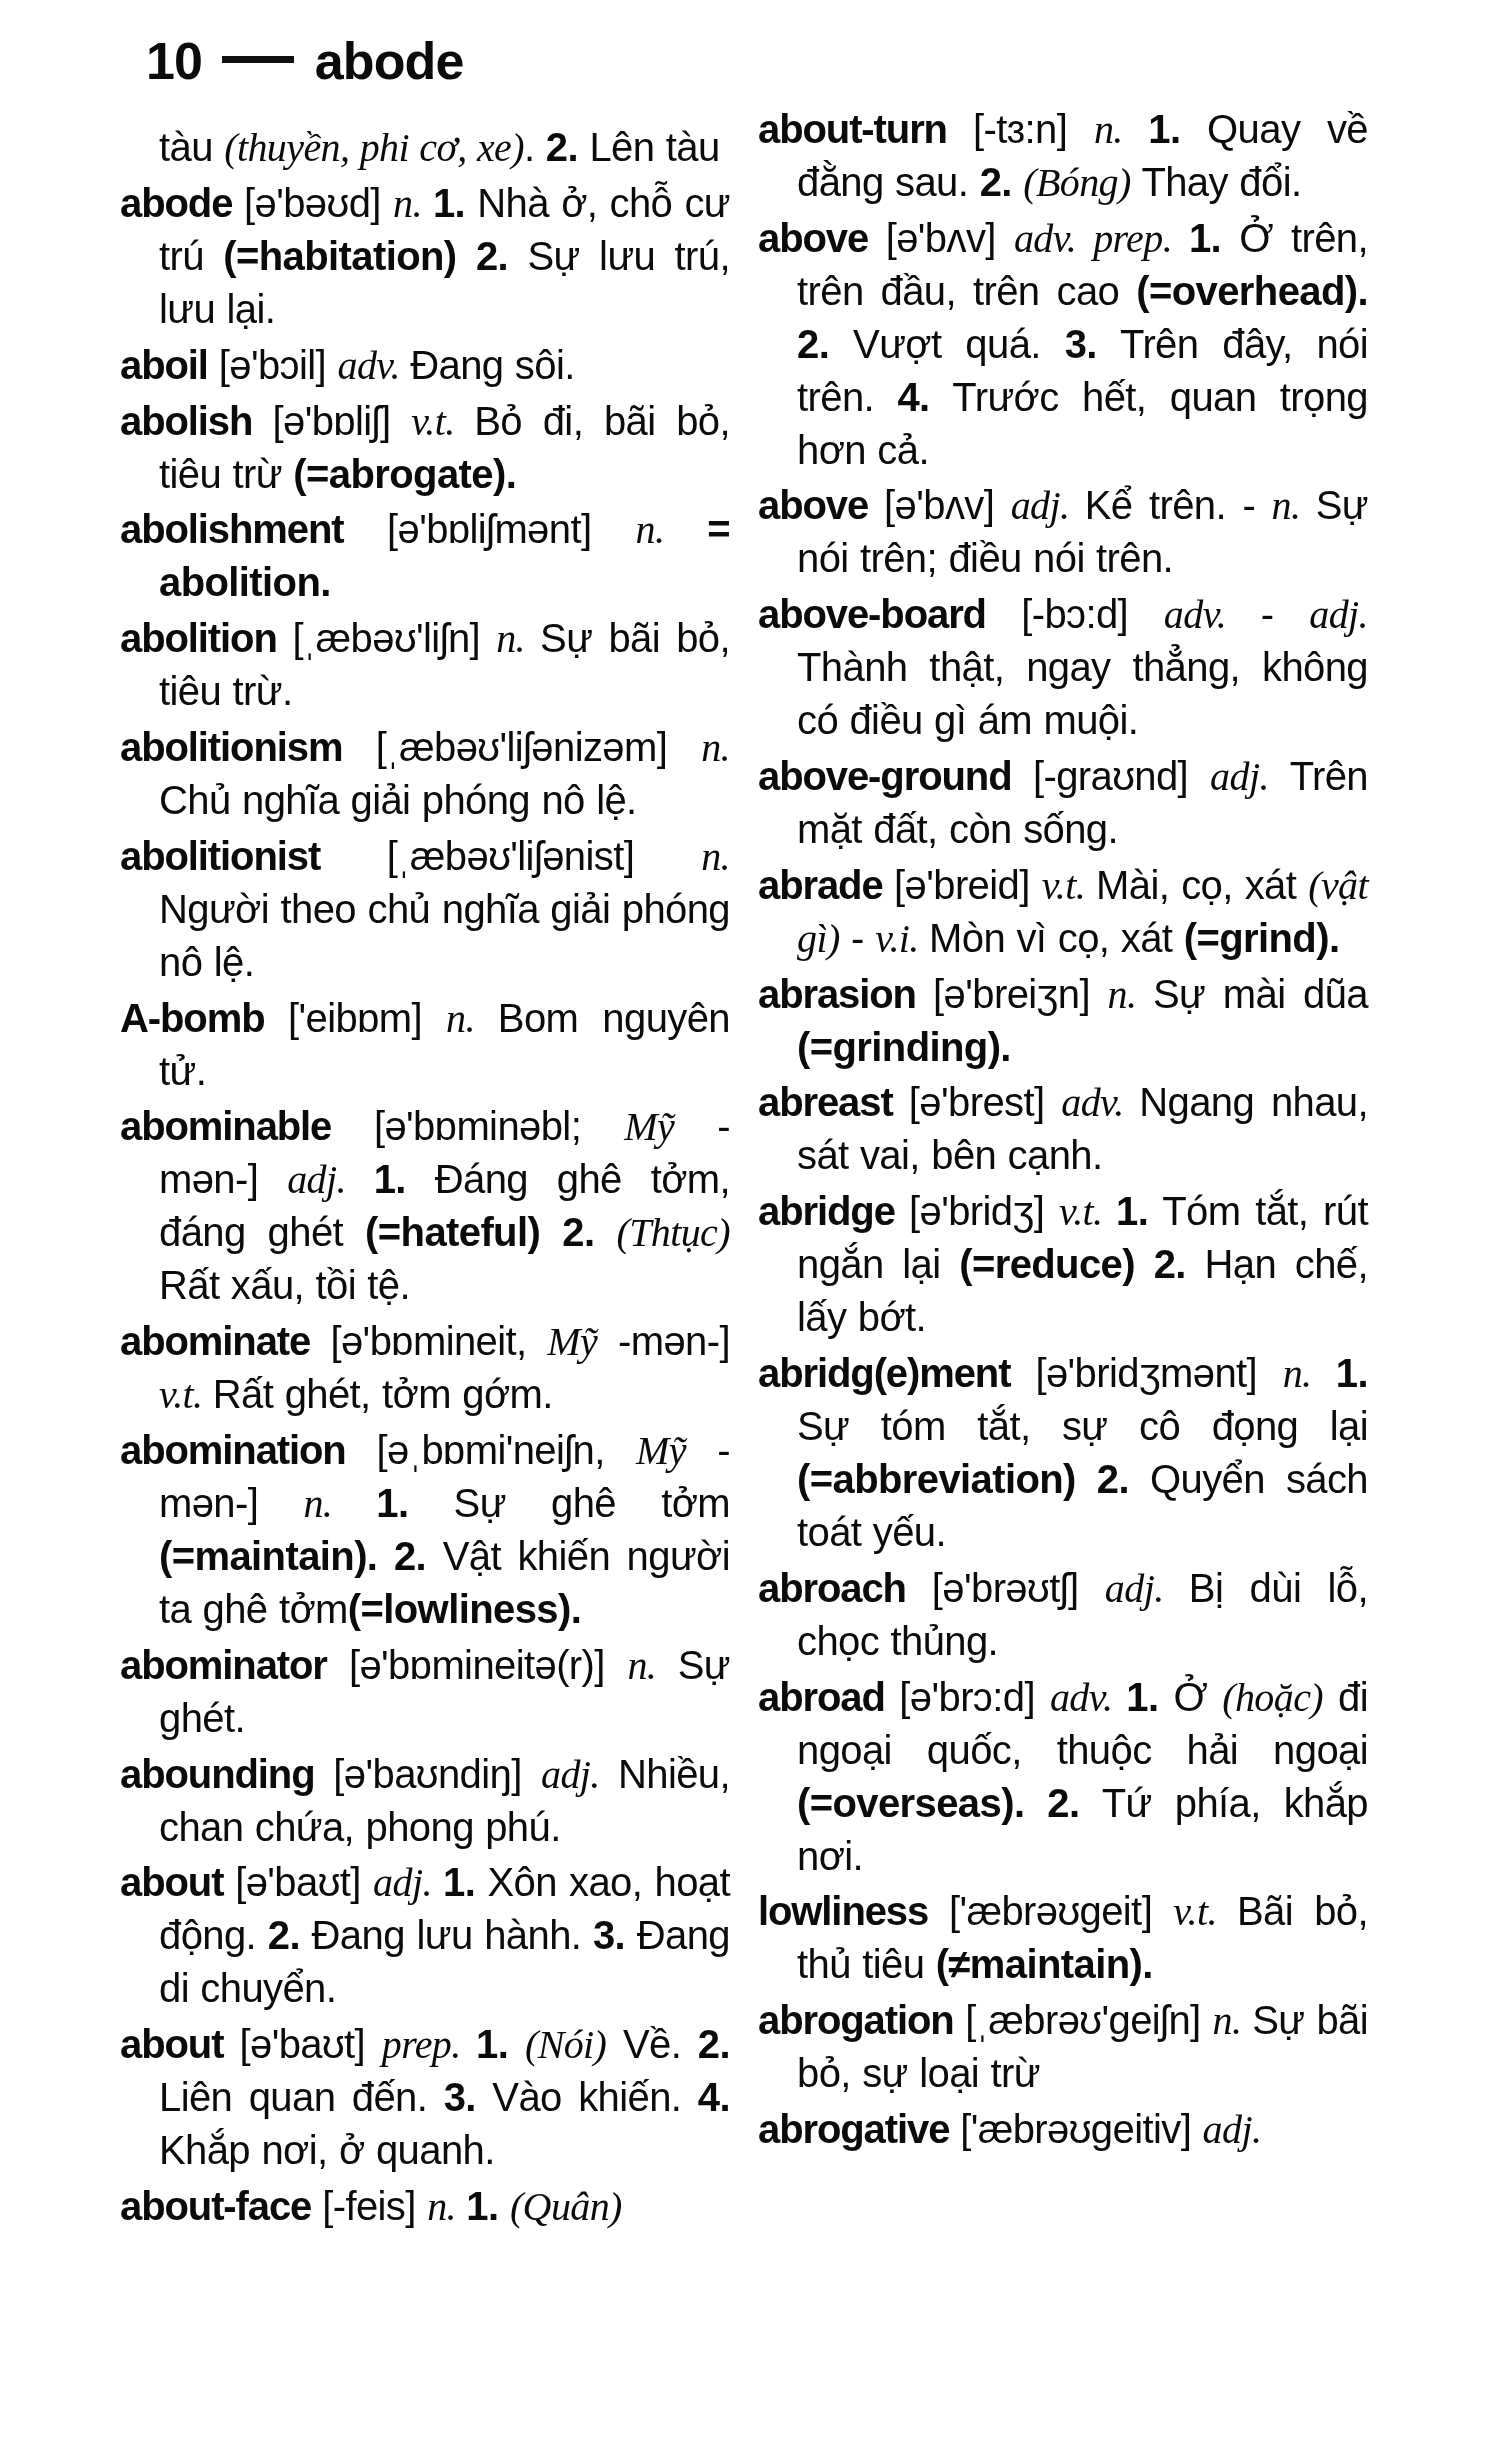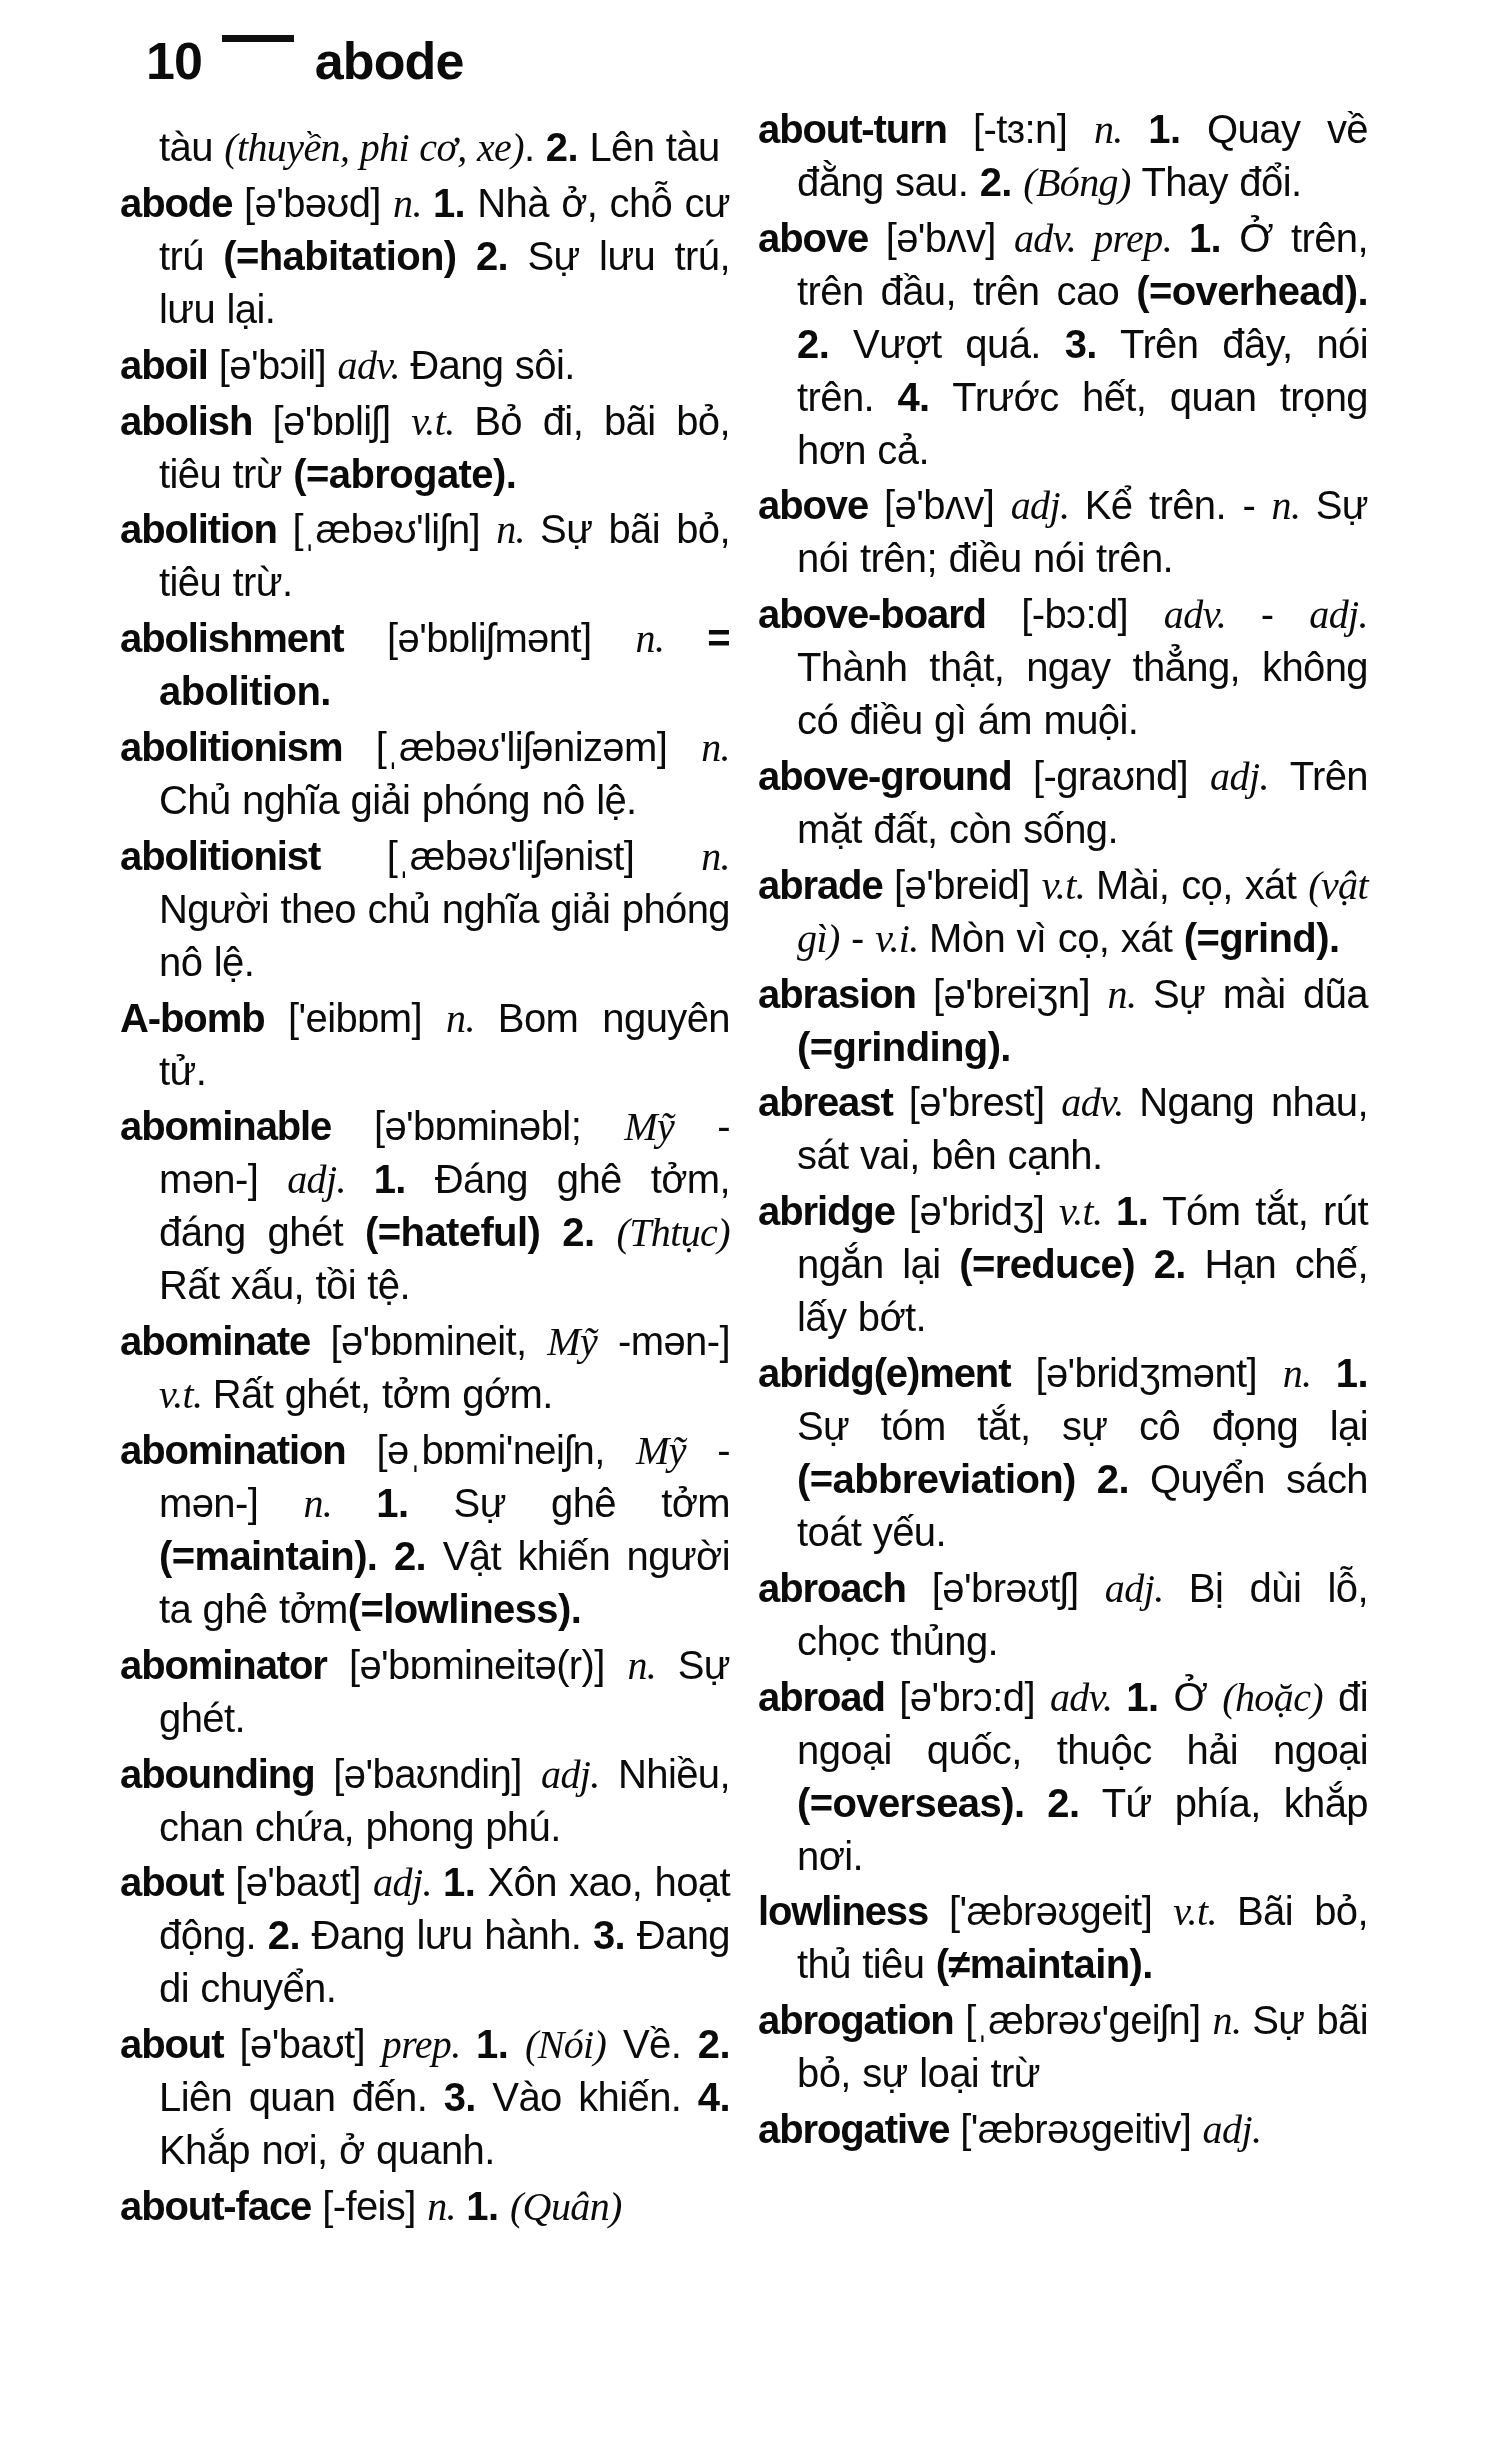--- a/index.html
+++ b/index.html
@@ -14,21 +14,21 @@
     background: #ffffff;
     overflow: hidden;
     font-family: "Liberation Sans", "DejaVu Sans", sans-serif;
     color: #0b0b0b;
   }
   .header {
     position: absolute;
     top: 35px;
     left: 146px;
     display: flex;
-    align-items: flex-start;
+    align-items: center;
     font-size: 52px;
     font-weight: bold;
     letter-spacing: -0.9px;
     line-height: 1;
   }
   .header .underscore {
     display: inline-block;
     width: 72px;
     height: 0;
     border-bottom: 7.4px solid #101010;
@@ -79,22 +79,22 @@
     <span>10</span>
     <span class="underscore"></span>
     <span>abode</span>
   </div>
   <div class="columns">
     <div class="col col-left">
         <p class="entry cont"><span>tàu </span><span class="i">(thuyền, phi cơ, xe)</span><span>. </span><span class="b">2.</span><span> Lên tàu</span></p>
         <p class="entry"><span class="hw">abode </span><span>[ə'bəʊd] </span><span class="i">n. </span><span class="b">1.</span><span> Nhà ở, chỗ cư trú </span><span class="b">(=habitation)</span><span> </span><span class="b">2.</span><span> Sự lưu trú, lưu lại.</span></p>
         <p class="entry"><span class="hw">aboil </span><span>[ə'bɔil] </span><span class="i">adv. </span><span>Đang sôi.</span></p>
         <p class="entry"><span class="hw">abolish </span><span>[ə'bɒliʃ] </span><span class="i">v.t. </span><span>Bỏ đi, bãi bỏ, tiêu trừ </span><span class="b">(=abrogate).</span></p>
+        <p class="entry"><span class="hw">abolishment </span><span>[ə'bɒliʃmənt] </span><span class="i">n. </span><span class="b">= abolition.</span></p>
         <p class="entry"><span class="hw">abolition </span><span>[ˌæbəʊ'liʃn] </span><span class="i">n. </span><span>Sự bãi bỏ, tiêu trừ.</span></p>
-        <p class="entry"><span class="hw">abolishment </span><span>[ə'bɒliʃmənt] </span><span class="i">n. </span><span class="b">= abolition.</span></p>
         <p class="entry"><span class="hw">abolitionism </span><span>[ˌæbəʊ'liʃənizəm] </span><span class="i">n. </span><span>Chủ nghĩa giải phóng nô lệ.</span></p>
         <p class="entry"><span class="hw">abolitionist </span><span>[ˌæbəʊ'liʃənist] </span><span class="i">n. </span><span>Người theo chủ nghĩa giải phóng nô lệ.</span></p>
         <p class="entry"><span class="hw">A-bomb </span><span>['eibɒm] </span><span class="i">n. </span><span>Bom nguyên tử.</span></p>
         <p class="entry"><span class="hw">abominable </span><span>[ə'bɒminəbl; </span><span class="i">Mỹ</span><span> -mən-] </span><span class="i">adj. </span><span class="b">1.</span><span> Đáng ghê tởm, đáng ghét </span><span class="b">(=hateful)</span><span> </span><span class="b">2.</span><span> </span><span class="i">(Thtục)</span><span> Rất xấu, tồi tệ.</span></p>
         <p class="entry"><span class="hw">abominate </span><span>[ə'bɒmineit, </span><span class="i">Mỹ</span><span> -mən-] </span><span class="i">v.t. </span><span>Rất ghét, tởm gớm.</span></p>
         <p class="entry"><span class="hw">abomination </span><span>[əˌbɒmi'neiʃn, </span><span class="i">Mỹ</span><span> -mən-] </span><span class="i">n. </span><span class="b">1.</span><span> Sự ghê tởm </span><span class="b">(=maintain).</span><span> </span><span class="b">2.</span><span> Vật khiến người ta ghê tởm</span><span class="b">(=lowliness).</span></p>
         <p class="entry"><span class="hw">abominator </span><span>[ə'bɒmineitə(r)] </span><span class="i">n. </span><span>Sự ghét.</span></p>
         <p class="entry"><span class="hw">abounding </span><span>[ə'baʊndiŋ] </span><span class="i">adj. </span><span>Nhiều, chan chứa, phong phú.</span></p>
         <p class="entry"><span class="hw">about </span><span>[ə'baʊt] </span><span class="i">adj. </span><span class="b">1.</span><span> Xôn xao, hoạt động. </span><span class="b">2.</span><span> Đang lưu hành. </span><span class="b">3.</span><span> Đang di chuyển.</span></p>
         <p class="entry"><span class="hw">about </span><span>[ə'baʊt] </span><span class="i">prep. </span><span class="b">1.</span><span> </span><span class="i">(Nói)</span><span> Về. </span><span class="b">2.</span><span> Liên quan đến. </span><span class="b">3.</span><span> Vào khiến. </span><span class="b">4.</span><span> Khắp nơi, ở quanh.</span></p>

